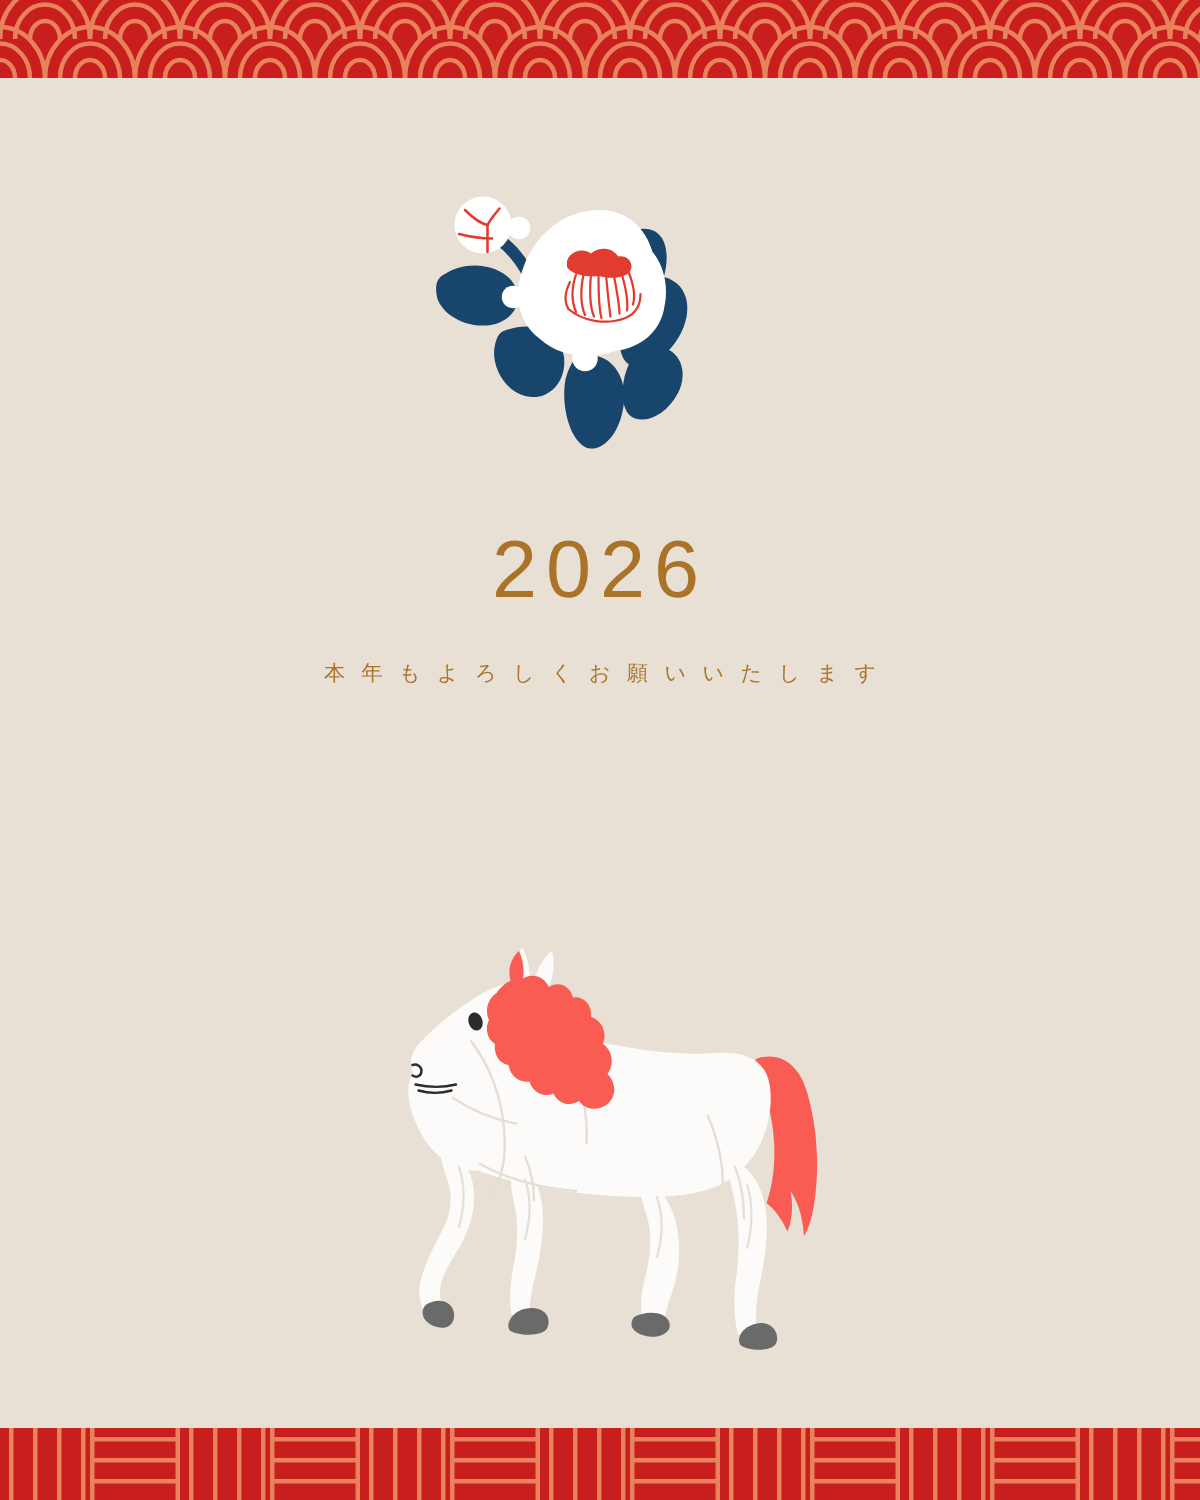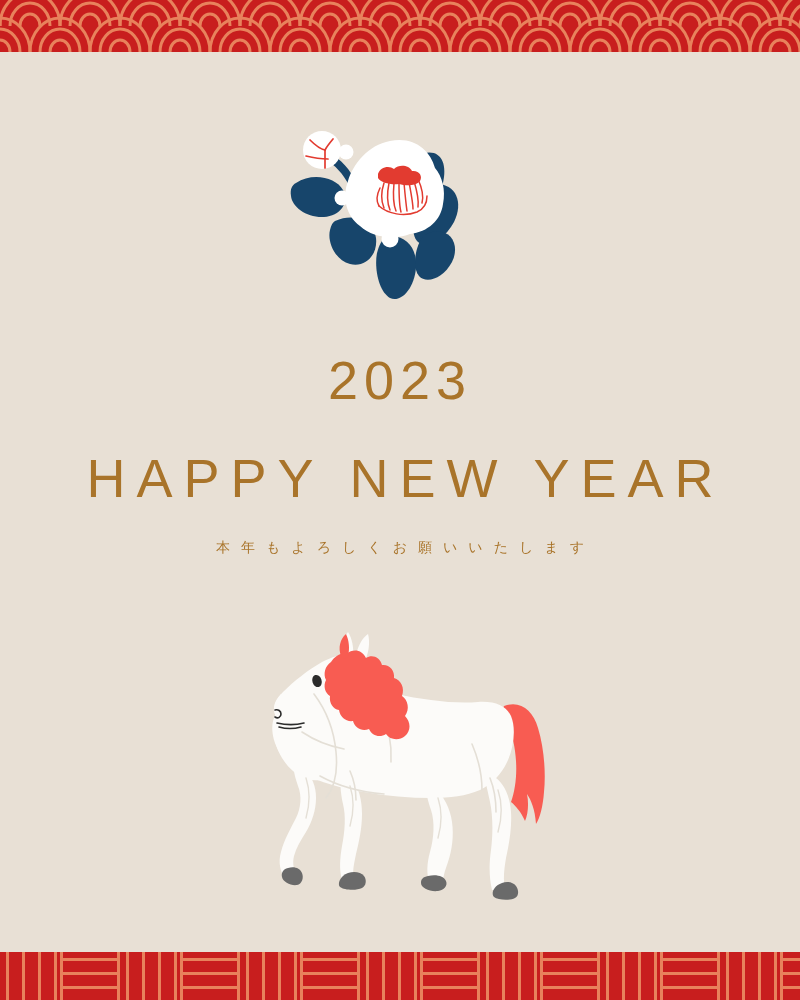--- a/index.html
+++ b/index.html
@@ -174,22 +174,21 @@
         <path d="M129 54 C131 65 133 75 133 81"></path>
         <path d="M134 53 C137 63 139 72 138 79"></path>
         <path d="M138 51 C142 60 144 68 142 75"></path>
         <path d="M99 78 C108 86 124 89 137 84 C144 81 147 76 147 68"></path>
         <path d="M99 78 C96 73 97 66 100 60"></path>
       </g>
     </svg>
   </div>
 
   <div class="text-block">
-    <span class="year">2023</span>
-    <span class="greeting">HAPPY NEW YEAR</span>
+    <span class="year">2026</span>
     <span class="subtext">本年もよろしくお願いいたします</span>
   </div>
 
   <div class="horse">
     <svg width="356" height="292" viewBox="0 0 356 292" xmlns="http://www.w3.org/2000/svg" aria-hidden="true">
 
       <path d="M276 78 C292 72 305 82 310 100 C316 120 318 144 316 164
                C315 178 312 190 308 196 C307 181 303 172 299 166
                C301 176 300 186 297 193 C293 184 288 178 283 174
                C287 163 289 148 288 133 C287 115 282 96 273 86 Z" fill="#F85C52"></path>

